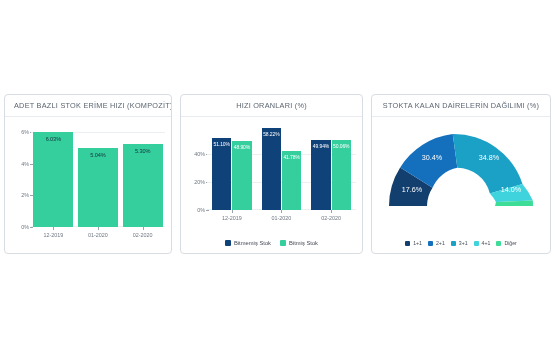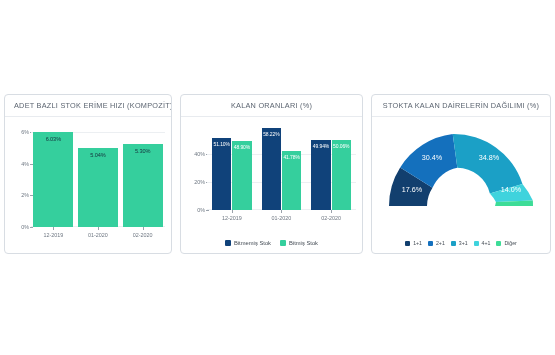--- a/index.html
+++ b/index.html
@@ -247,21 +247,21 @@
         <div class="x-labels">
           <div class="x-label" style="width:30%">12-2019</div>
           <div class="x-label" style="width:30%">01-2020</div>
           <div class="x-label" style="width:30%">02-2020</div>
         </div>
       </div>
     </div>
   </div>
 
   <div class="card card-2">
-    <div class="card-title">KALAN ORANLARI (%)</div>
+    <div class="card-title">HIZI ORANLARI (%)</div>
     <div class="card-body">
       <div class="plot c2">
 
         <div class="y-axis" style="bottom:30px">
           <div class="y-tick" style="top:35.5%">40%</div>
           <div class="y-tick" style="top:67.7%">20%</div>
           <div class="y-tick" style="top:100%">0%</div>
         </div>
 
         <div class="bars-area" style="bottom:30px">

